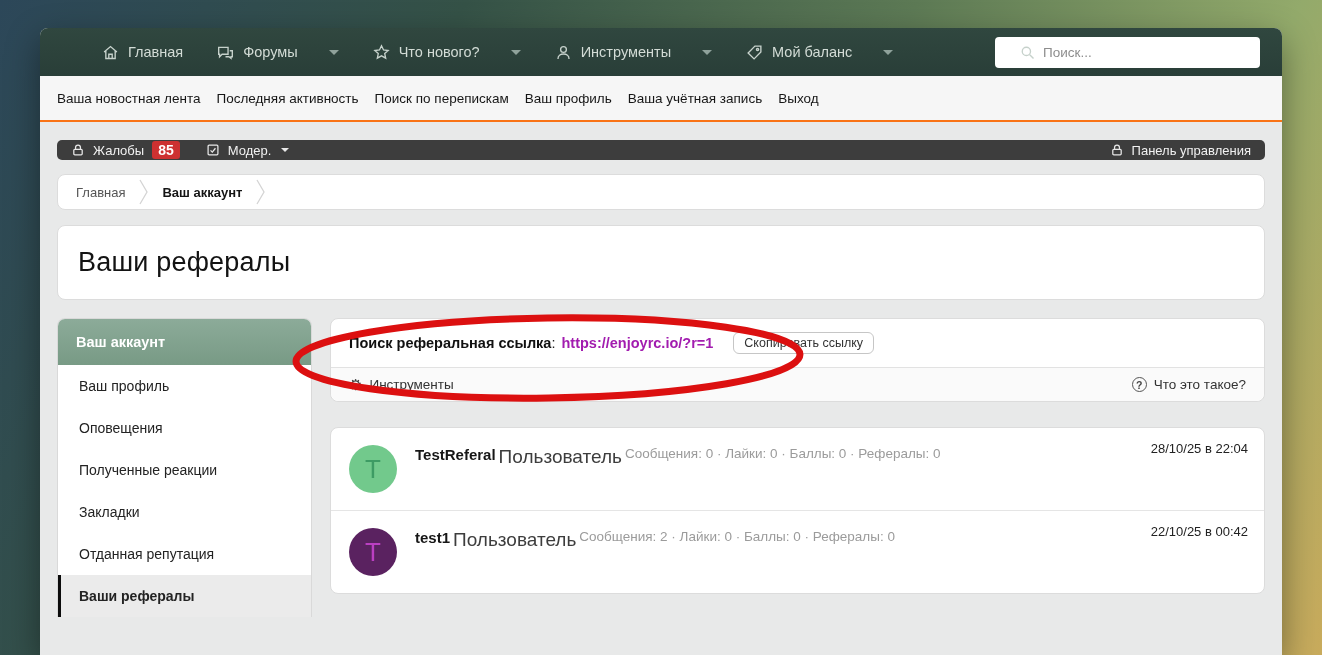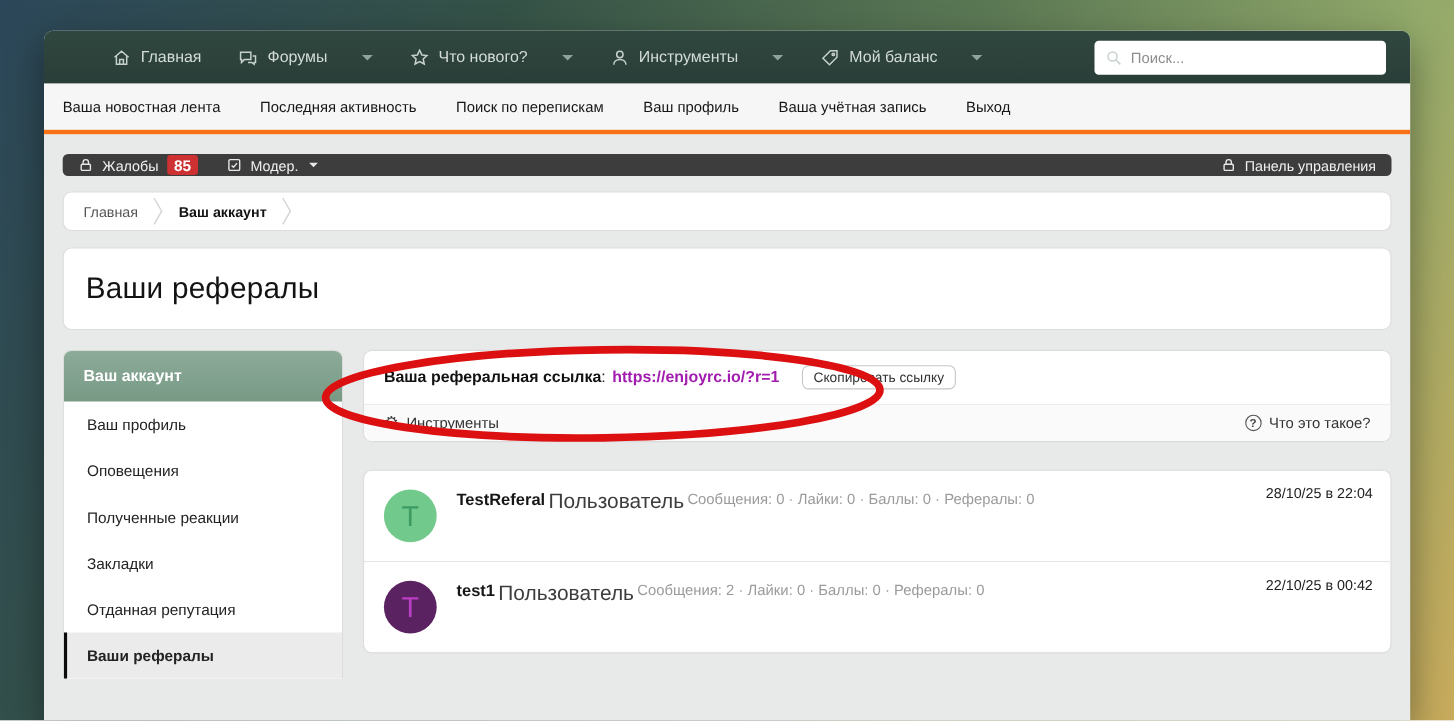--- a/index.html
+++ b/index.html
@@ -26,32 +26,32 @@
   .nav-item { display: flex; align-items: center; gap: 9px; font-size: 14.5px; cursor: pointer; padding: 0 17px; height: 100%; }
   .nav-item .nicon { display: flex; align-items: center; }
   .nav-item svg { stroke: #c6d1cb; }
   .caret {
     width: 0; height: 0; border-left: 5px solid transparent; border-right: 5px solid transparent;
     border-top: 5px solid #8fa29b; margin-left: 22px; display: inline-block;
   }
   .nav-spacer { flex: 1; }
   .search-box {
     display: flex; align-items: center; gap: 8px; background: #fff; border-radius: 4px;
-    width: 265px; height: 31px; padding: 0 10px;
+    width: 265px; height: 31px; padding: 0 25px;
   }
   .search-box input {
     border: none; outline: none; font-size: 13.5px; color: #333; width: 100%;
     font-family: "Liberation Sans", sans-serif; background: transparent;
   }
   .search-box input::placeholder { color: #8d8d8d; }
 
   
   .subnav {
-    height: 46px; background: #f6f6f6; display: flex; align-items: center; gap: 36px;
-    padding: 0 17px; border-bottom: 4px solid #f97316;
+    height: 46px; background: #f6f6f6; display: flex; align-items: center; gap: 16px;
+    padding: 0 17px; border-bottom: 2px solid #f97316;
   }
   .subnav a { font-size: 13.5px; color: #161616; text-decoration: none; cursor: pointer; }
 
   
   .content { padding: 18px 17px 0 17px; }
 
   .modbar {
     height: 20px; background: #3d3d3d; border-radius: 5px; display: flex; align-items: center;
     color: #f1f1f1; font-size: 13px; padding: 0 14px; gap: 26px;
   }
@@ -264,21 +264,21 @@
           <div class="side-item">Оповещения</div>
           <div class="side-item">Полученные реакции</div>
           <div class="side-item">Закладки</div>
           <div class="side-item">Отданная репутация</div>
           <div class="side-item selected">Ваши рефералы</div>
         </div>
 
         <div class="main">
           <div class="card">
             <div class="reflink-row">
-              <span class="lbl">Ваша реферальная ссылка</span>
+              <span class="lbl">Поиск реферальная ссылка</span>
                 <span>:</span>
               <span class="url">https://enjoyrc.io/?r=1</span>
               <button class="copy-btn">Скопировать ссылку</button>
             </div>
             <div class="tools-row">
               <div class="tool-left">
                 <span class="gear-glyph">⚙</span>
                 <span>Инструменты</span>
               </div>
               <div class="tspacer"></div>

